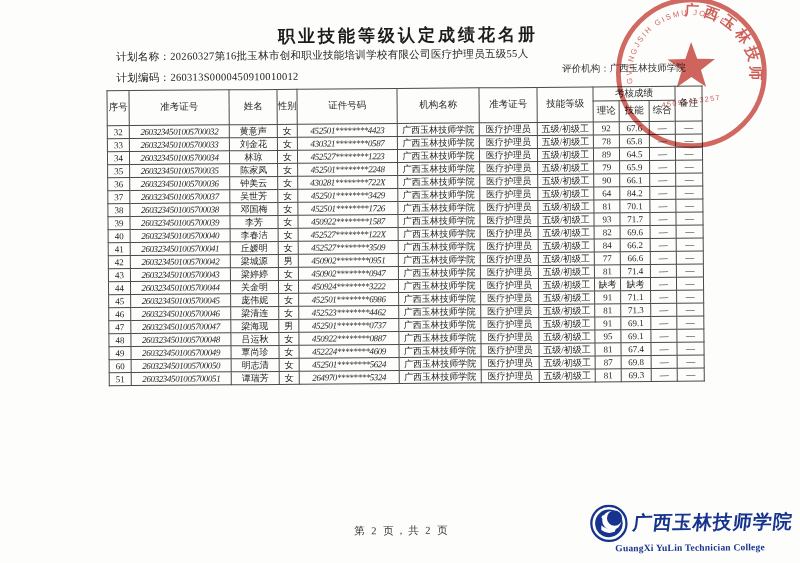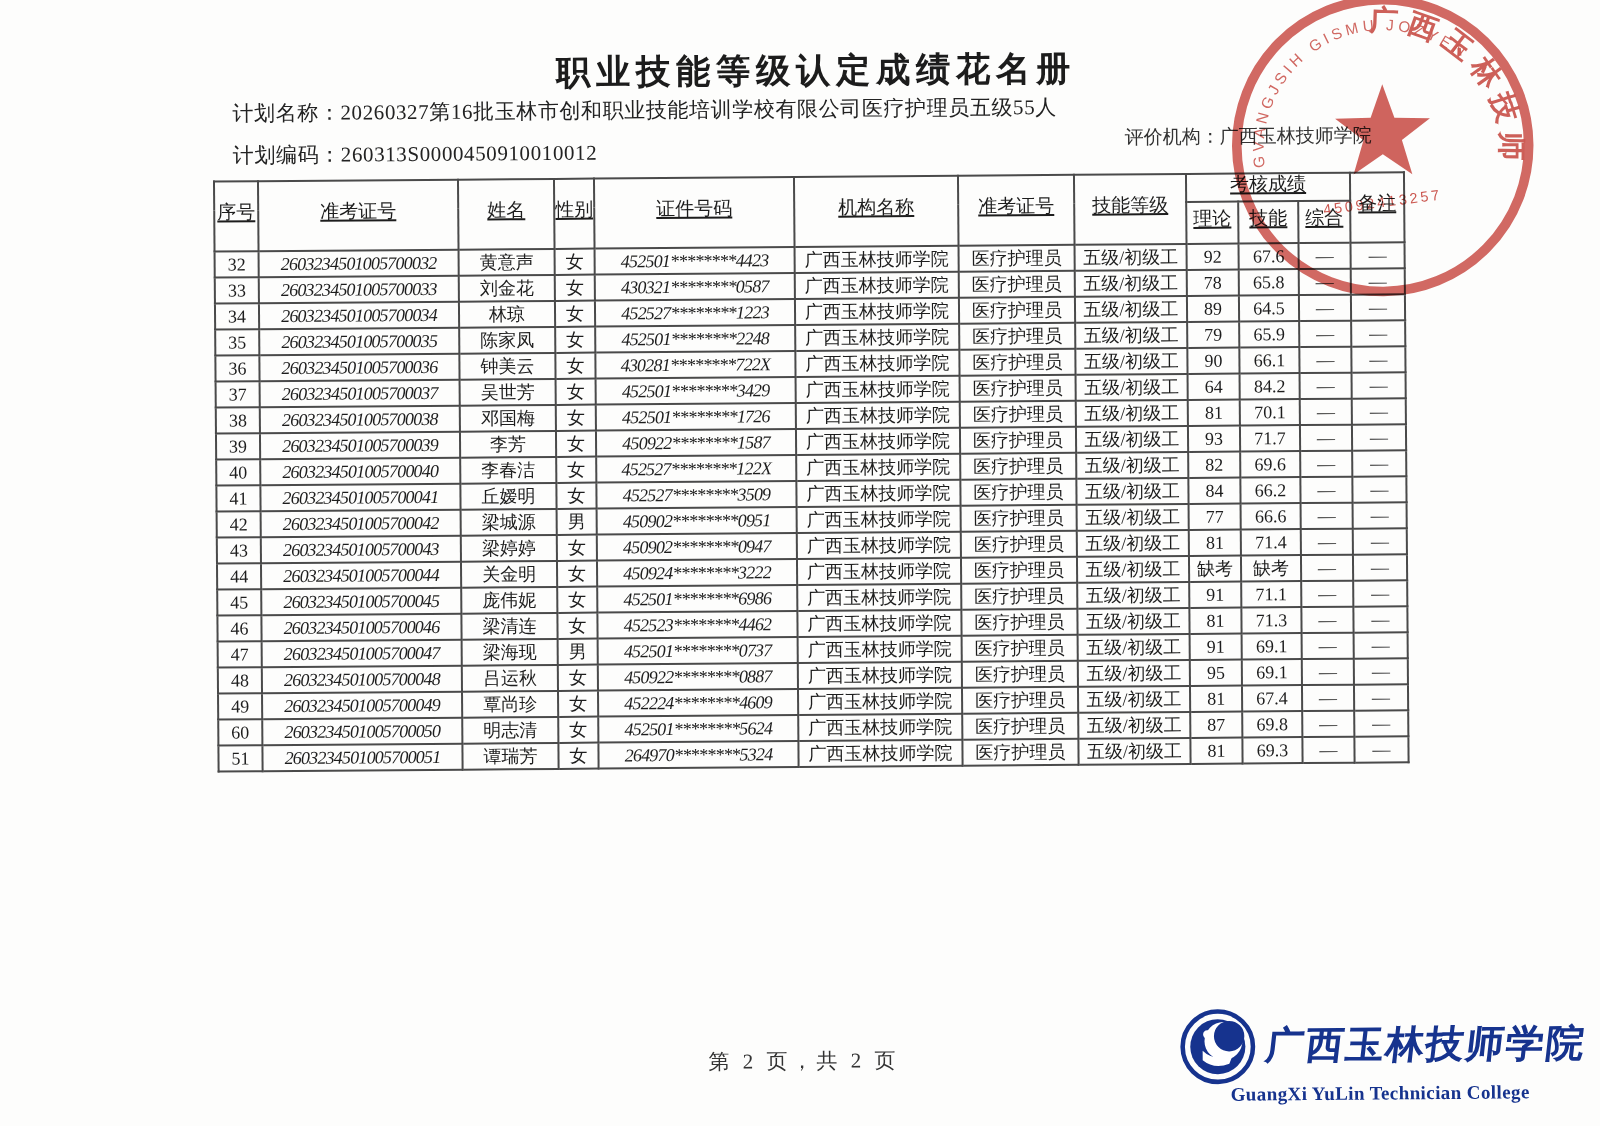--- a/index.html
+++ b/index.html
@@ -12,21 +12,21 @@
     font-size:17px;font-weight:bold;letter-spacing:3px;color:#1c1c1c;}
   .meta-line{position:absolute;left:118px;font-size:10.5px;color:#222;letter-spacing:.3px;white-space:nowrap;}
   .meta-name{top:48px;}
   .meta-code{top:69px;}
   .meta-evaluator{position:absolute;left:564px;top:64px;font-size:9.5px;color:#333;white-space:nowrap;z-index:1;}
 
   table.roster{position:absolute;left:108px;top:88px;border-collapse:collapse;table-layout:fixed;
     font-size:9px;color:#1d1d1d;z-index:2;background:transparent;}
   table.roster th,table.roster td{border:1px solid var(--line);overflow:hidden;white-space:nowrap;
     text-align:center;font-weight:normal;line-height:1;}
-  table.roster thead th{font-size:9.5px;text-decoration:underline;}
+  table.roster thead th{font-size:9.5px;}
   tr.group-row th{height:14px;}
   tr.sub-row th{height:21px;}
   table.roster tbody td{height:13px;padding:0 1px;}
   td.c1,td.c4{letter-spacing:-0.4px;font-style:italic;}
   td.c8,td.c9{text-align:right;padding-right:3px;}
   col.w0{width:22px}col.w1{width:100px}col.w2{width:48px}col.w3{width:20px}
   col.w4{width:100px}col.w5{width:82px}col.w6{width:58px}col.w7{width:56px}
   col.w8{width:26px}col.w9{width:30px}col.w10{width:26px}col.w11{width:27px}
 
   .seal{position:absolute;left:597px;top:-6px;width:192px;height:166px;z-index:5;

